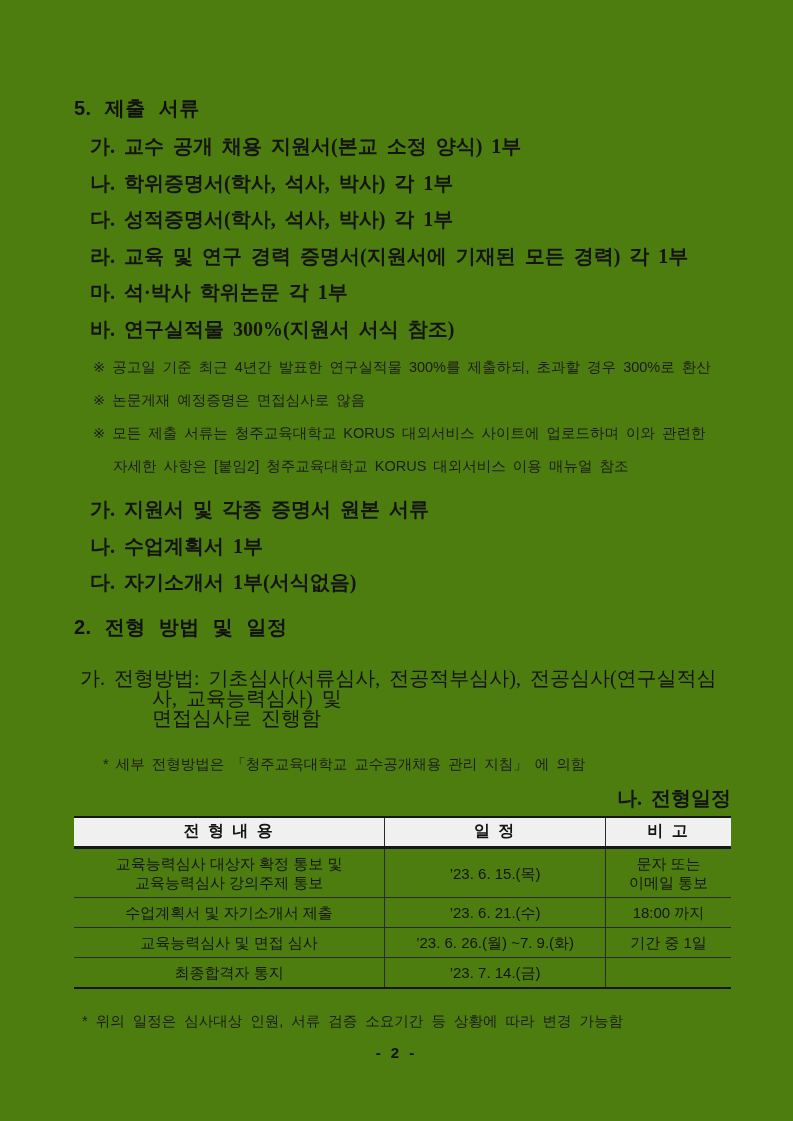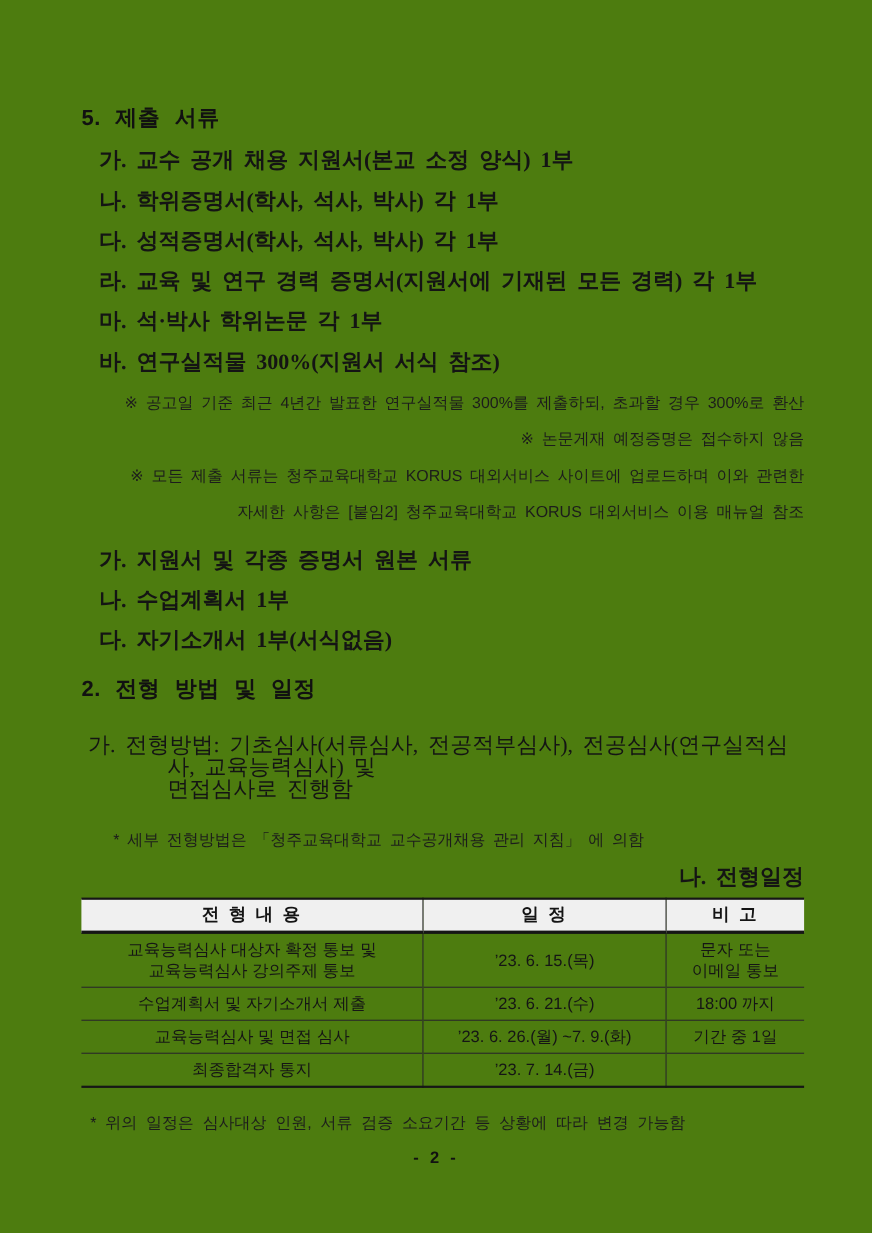--- a/index.html
+++ b/index.html
@@ -42,21 +42,20 @@
   .notes { margin-top: 4px; }
   .note {
     margin: 0;
     padding-left: 39px;
     text-indent: -20px;
     font-size: 14.5px;
     line-height: 33px;
     word-spacing: 3px;
     white-space: pre-line;
     color: #1c1c1c;
-    text-align: right;
   }
   .method {
     margin-top: 29px;
     padding-left: 78px;
     text-indent: -72px;
     font-family: "Liberation Serif", "DejaVu Serif", serif;
     font-size: 20px;
     line-height: 20px;
     word-spacing: 4px;
     white-space: pre-line;
@@ -128,21 +127,21 @@
     <div class="items">
       <p class="item">가. 교수 공개 채용 지원서(본교 소정 양식) 1부</p>
       <p class="item">나. 학위증명서(학사, 석사, 박사) 각 1부</p>
       <p class="item">다. 성적증명서(학사, 석사, 박사) 각 1부</p>
       <p class="item">라. 교육 및 연구 경력 증명서(지원서에 기재된 모든 경력) 각 1부</p>
       <p class="item">마. 석·박사 학위논문 각 1부</p>
       <p class="item">바. 연구실적물 300%(지원서 서식 참조)</p>
     </div>
     <div class="notes">
       <p class="note">※ 공고일 기준 최근 4년간 발표한 연구실적물 300%를 제출하되, 초과할 경우 300%로 환산</p>
-      <p class="note">※ 논문게재 예정증명은 접수하지 않음</p>
+      <p class="note">※ 논문게재 예정증명은 면접심사로 않음</p>
       <p class="note">※ 모든 제출 서류는 청주교육대학교 KORUS 대외서비스 사이트에 업로드하며 이와 관련한
 자세한 사항은 [붙임2] 청주교육대학교 KORUS 대외서비스 이용 매뉴얼 참조</p>
     </div>
   </section>
 
   <section>
     <div class="items">
       <p class="item">가. 지원서 및 각종 증명서 원본 서류</p>
       <p class="item">나. 수업계획서 1부</p>
       <p class="item">다. 자기소개서 1부(서식없음)</p>

